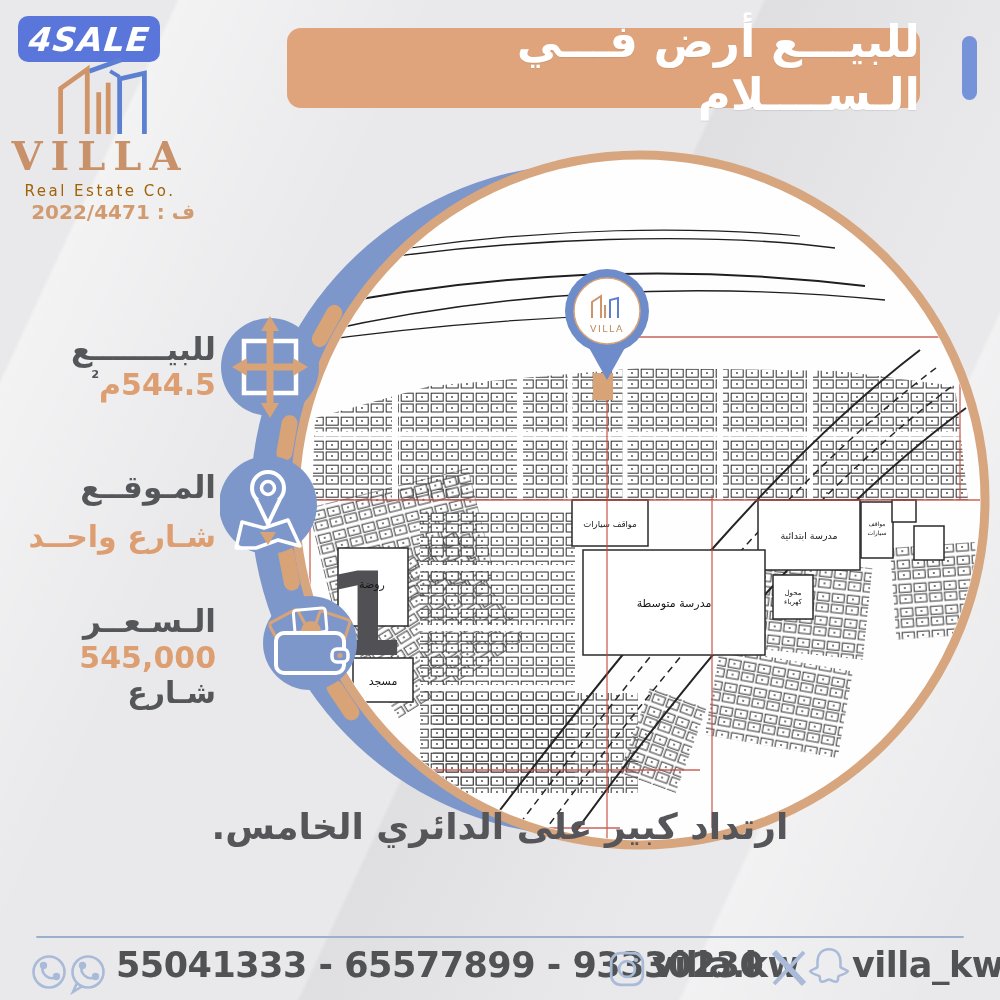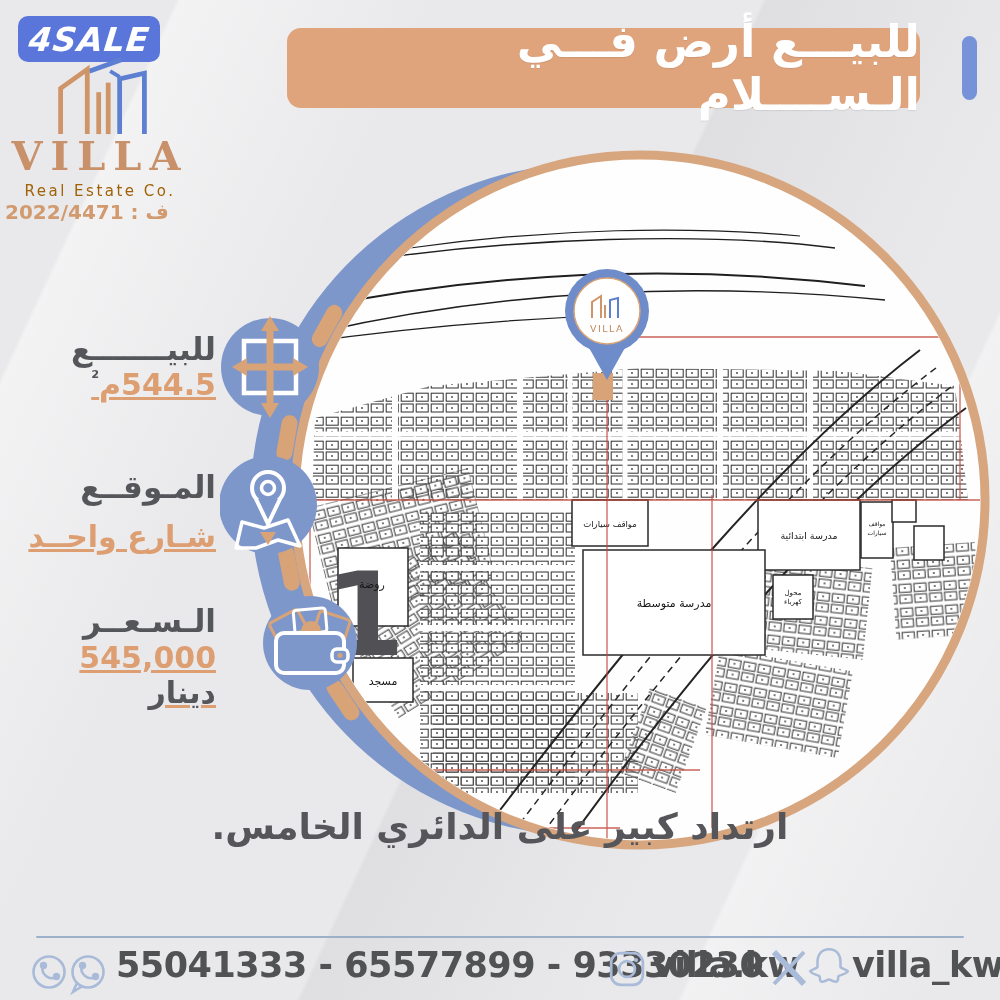--- a/index.html
+++ b/index.html
@@ -12,32 +12,32 @@
   
   .badge{position:absolute;left:18px;top:16px;width:142px;height:46px;background:#5b76da;
          border-radius:10px;display:flex;align-items:center;justify-content:center;}
   .badge span{color:#fff;font-weight:bold;font-style:italic;font-size:33px;letter-spacing:1px;
          transform:skewX(-6deg);}
   .brand-buildings{position:absolute;left:40px;top:56px;}
   .brand-name{position:absolute;left:5px;top:132px;width:190px;text-align:center;
          font-family:"DejaVu Serif",serif;font-size:40px;font-weight:600;color:#c8916a;letter-spacing:8px;}
   .brand-tagline{position:absolute;left:5px;top:182px;width:190px;text-align:center;
          font-size:15px;color:#a16207;letter-spacing:2.5px;}
-  .brand-license{position:absolute;left:5px;top:200px;width:190px;text-align:left;direction:rtl;
+  .brand-license{position:absolute;left:5px;top:200px;width:190px;text-align:right;direction:rtl;
          font-size:20px;font-weight:bold;color:#d29a6f;}
   
   .banner{position:absolute;left:287px;top:28px;width:633px;height:80px;background:#dfa47c;
          border-radius:14px;display:flex;align-items:center;justify-content:center;direction:rtl;}
   .banner span{color:#fff;font-size:45px;font-weight:bold;text-shadow:0 1px 1px rgba(0,0,0,.08);}
   .banner-bar{position:absolute;left:962px;top:36px;width:15px;height:64px;border-radius:8px;background:#7693da;}
   
   .spec-label{position:absolute;left:20px;width:196px;text-align:right;direction:rtl;
          font-size:31px;font-weight:bold;color:#55565a;}
   .spec-value{position:absolute;left:20px;width:196px;text-align:right;direction:rtl;
-         font-size:30px;font-weight:bold;color:#dd9f72;text-decoration:underline;}
+         font-size:30px;font-weight:bold;color:#dd9f72;}
   .spec-value .dark{color:#55565a;}
   .sup{font-size:18px;vertical-align:super;color:#55565a;}
   
   .desc{position:absolute;left:0;top:798px;width:100%;text-align:center;direction:rtl;
         font-size:36px;font-weight:bold;color:#56565a;line-height:57px;}
   .desc .num{color:#dd9f72;}
   
   .divider{position:absolute;left:36px;right:36px;top:936px;height:2px;background:#9db0ca;border-radius:2px;}
   .footer-text{position:absolute;top:945px;font-size:35px;font-weight:700;color:#515254;letter-spacing:-0.5px;}
   .f-phones{left:116px;}
@@ -74,21 +74,21 @@
   </div>
   <div class="banner-bar"></div>
 
   <div class="spec-label" style="top:331px">للبيـــــــع</div>
   <div class="spec-value" style="top:367px"><span>544.5م</span><span class="sup">²</span></div>
 
   <div class="spec-label" style="top:469px">المـوقــع</div>
   <div class="spec-value" style="top:519px">شـارع واحــد</div>
 
   <div class="spec-label" style="top:603px">الـسـعــر</div>
-  <div class="spec-value" style="top:640px"><span>545,000</span> <span class="dark">دينار</span></div>
+  <div class="spec-value" style="top:640px"><span>545,000</span> <span class="dark">شـارع</span></div>
 
   <svg style="position:absolute;left:220px;top:128px" width="790" height="744" viewBox="0 0 790 744">
     <defs>
       <clipPath id="mapClip">
           <circle cx="420" cy="372" r="340"></circle>
         </clipPath>
       <pattern id="plots" width="15" height="24" patternUnits="userSpaceOnUse">
         <rect x="1.2" y="1.2" width="12" height="8" fill="#ffffff" stroke="#2e2e2e" stroke-width="1"></rect>
         <rect x="1.2" y="12" width="12" height="8" fill="#ffffff" stroke="#2e2e2e" stroke-width="1"></rect>
         <circle cx="7" cy="5" r="0.9" fill="#3a3a3a"></circle>

